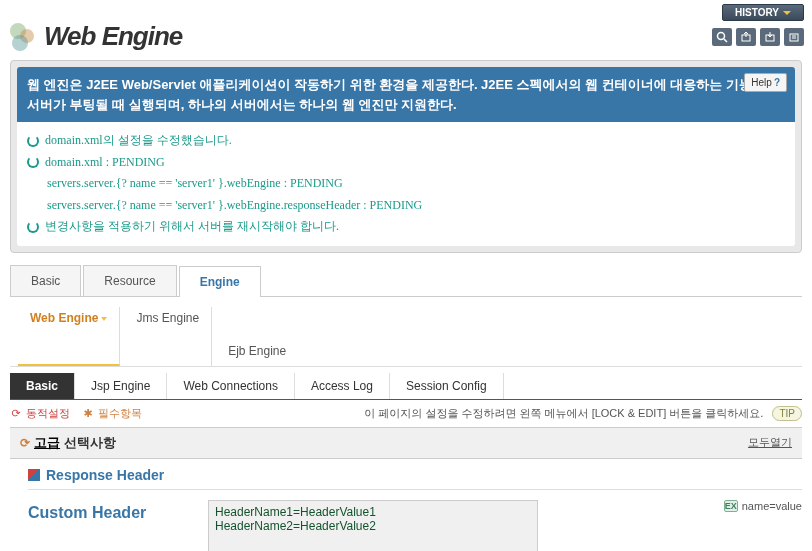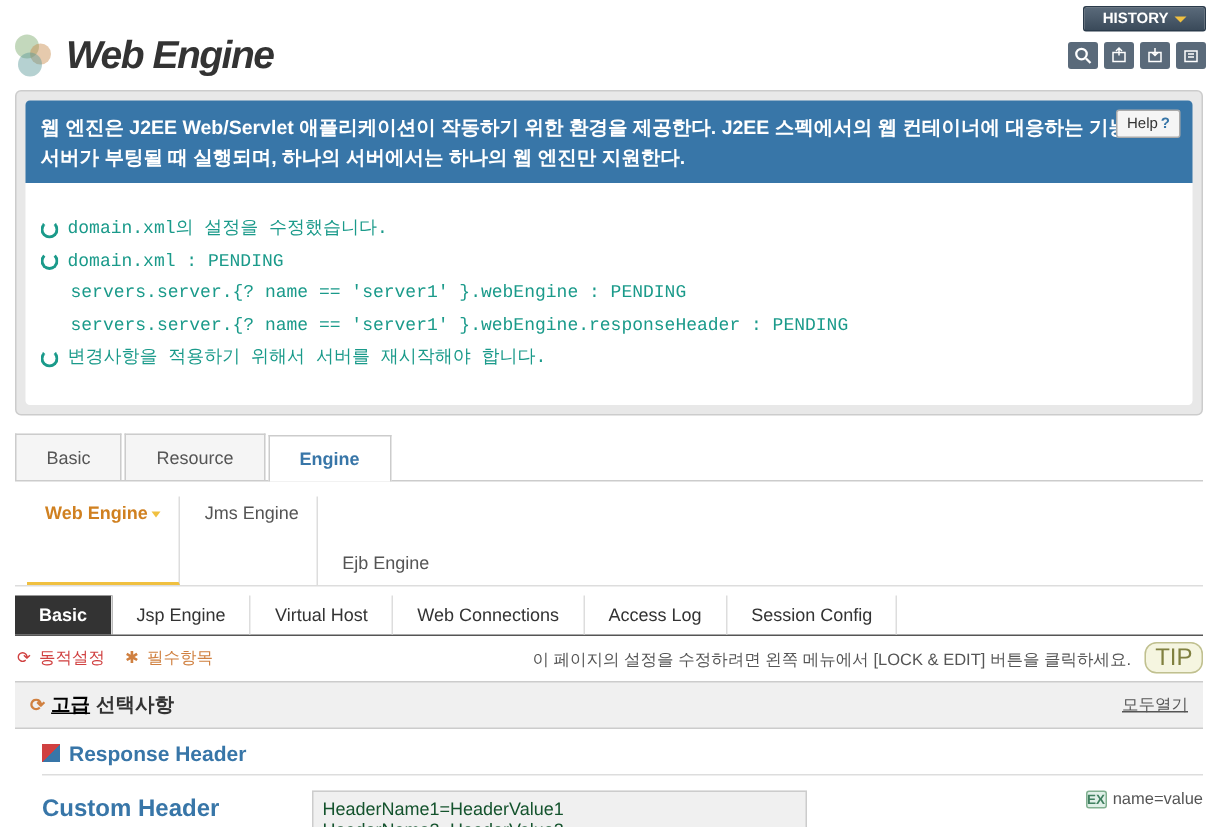--- a/index.html
+++ b/index.html
@@ -14,42 +14,42 @@
 .c1 { width: 16px; height: 16px; background: #7aa86a; top: 0; left: 0; }
 .c2 { width: 14px; height: 14px; background: #c88a4a; top: 6px; left: 10px; }
 .c3 { width: 16px; height: 16px; background: #5a9a9a; top: 12px; left: 2px; }
 .logo-text { font-size: 26px; font-weight: bold; font-style: italic; color: #333; letter-spacing: -1px; }
 .icon-row { display: flex; gap: 4px; }
 .icon-btn { width: 20px; height: 18px; background: #5a6a7a; border-radius: 2px; display: flex; align-items: center; justify-content: center; cursor: pointer; color: #fff; font-size: 10px; }
 .main-desc-box { margin: 0 10px 6px 10px; background: #e8e8e8; border: 1px solid #ccc; border-radius: 4px; padding: 6px; }
 .desc-blue { background: #3876a8; color: #fff; font-size: 13px; font-weight: bold; padding: 8px 10px; border-radius: 3px 3px 0 0; line-height: 1.5; position: relative; }
 .help-btn { position: absolute; top: 6px; right: 8px; background: #f5f5f5; color: #333; border: 1px solid #aaa; font-size: 10px; padding: 1px 6px; border-radius: 2px; cursor: pointer; font-weight: normal; }
 .help-btn .qmark { color: #3876a8; font-weight: bold; margin-left: 2px; }
-.pending-box { background: #fff; border-radius: 0 0 3px 3px; padding: 20px 10px; font-family: Liberation Mono, monospace; font-size: 12px; line-height: 1.8; color: #1a9a8a; }
+.pending-box { background: #fff; border-radius: 0 0 3px 3px; padding: 8px 10px; font-family: Liberation Serif, serif; font-size: 12px; line-height: 1.8; color: #1a9a8a; }
 .pending-line { display: flex; align-items: center; gap: 6px; }
 .refresh-icon { display: inline-block; width: 12px; height: 12px; border: 2px solid #1a9a8a; border-radius: 50%; border-top-color: transparent; position: relative; }
 .tab-row { display: flex; border-bottom: 1px solid #ccc; margin: 12px 10px 0 10px; }
 .tab { padding: 8px 20px; border: 1px solid #ccc; border-bottom: none; background: #f5f5f5; margin-right: 2px; font-size: 12px; color: #555; cursor: pointer; }
 .tab.active { background: #fff; color: #3876a8; font-weight: bold; position: relative; top: 1px; }
 .sub-tab-row { display: flex; border-bottom: 1px solid #ddd; margin: 0 10px; padding: 10px 8px 0 8px; gap: 4px; }
 .sub-tab { padding: 4px 12px 8px 12px; font-size: 12px; color: #555; cursor: pointer; border-right: 1px solid #ddd; }
 .sub-tab:last-child { border-right: none; margin-top: 33px; }
 .sub-tab.active { color: #d08020; font-weight: bold; border-bottom: 2px solid #f0c040; }
 .sub-tab.active .dropdown-arrow { display: inline-block; width: 0; height: 0; border-left: 3px solid transparent; border-right: 3px solid transparent; border-top: 4px solid #f0c040; margin-left: 3px; vertical-align: middle; }
 .dark-tab-row { display: flex; background: #fff; margin: 6px 10px 0 10px; border-bottom: 1px solid #555; }
 .dark-tab { padding: 6px 16px; font-size: 12px; color: #333; border-right: 1px solid #ddd; cursor: pointer; }
 .dark-tab.active { background: #333; color: #fff; font-weight: bold; }
 .legend-row { display: flex; justify-content: space-between; align-items: center; margin: 6px 10px; font-size: 11px; }
 .legend-left { display: flex; gap: 12px; }
 .legend-item { display: flex; align-items: center; gap: 4px; }
 .legend-icon { width: 12px; height: 12px; display: inline-flex; align-items: center; justify-content: center; }
 .legend-red { color: #d04040; }
 .legend-orange { color: #d08040; }
 .tip-text { color: #555; }
-.tip-badge { background: #f5f5e0; border: 1px solid #c0c090; padding: 1px 6px; border-radius: 8px; font-size: 16px; color: #808040; margin-left: 6px; }
+.tip-badge { background: #f5f5e0; border: 1px solid #c0c090; padding: 1px 6px; border-radius: 8px; font-size: 10px; color: #808040; margin-left: 6px; }
 .section-header { margin: 4px 10px 0 10px; background: #f0f0f0; border-top: 1px solid #ccc; border-bottom: 1px solid #ccc; padding: 6px 10px; display: flex; justify-content: space-between; align-items: center; }
 .section-title { font-size: 13px; font-weight: bold; color: #333; display: flex; align-items: center; gap: 4px; }
 .section-icon-sync { color: #d08040; font-size: 12px; }
 .advanced-label { color: #000000; text-decoration: underline; }
 .open-all { font-size: 11px; color: #555; cursor: pointer; text-decoration: underline; }
 .panel { margin: 8px 10px 0 28px; }
 .panel-title { font-size: 14px; font-weight: bold; color: #3876a8; display: flex; align-items: center; gap: 6px; padding-bottom: 6px; border-bottom: 1px solid #ddd; }
 .panel-icon { width: 12px; height: 12px; background: linear-gradient(135deg, #d04040 50%, #3876a8 50%); }
 .field-row { display: flex; align-items: flex-start; padding: 10px 0; gap: 10px; }
 .field-label { width: 170px; color: #3876a8; font-weight: bold; font-size: 16px; padding-top: 4px; }
@@ -142,21 +142,20 @@
 
 <div class="sub-tab-row">
   <div class="sub-tab active"><span>Web Engine</span><span class="dropdown-arrow"></span></div>
   <div class="sub-tab">Jms Engine</div>
   <div class="sub-tab">Ejb Engine</div>
 </div>
 
 <div class="dark-tab-row">
   <div class="dark-tab active">Basic</div>
   <div class="dark-tab">Jsp Engine</div>
-  <div class="dark-tab">Virtual Host</div>
   <div class="dark-tab">Web Connections</div>
   <div class="dark-tab">Access Log</div>
   <div class="dark-tab">Session Config</div>
 </div>
 
 <div class="legend-row">
   <div class="legend-left">
     <div class="legend-item legend-red">
         <span class="legend-icon">⟳</span>
         <span>동적설정</span>

